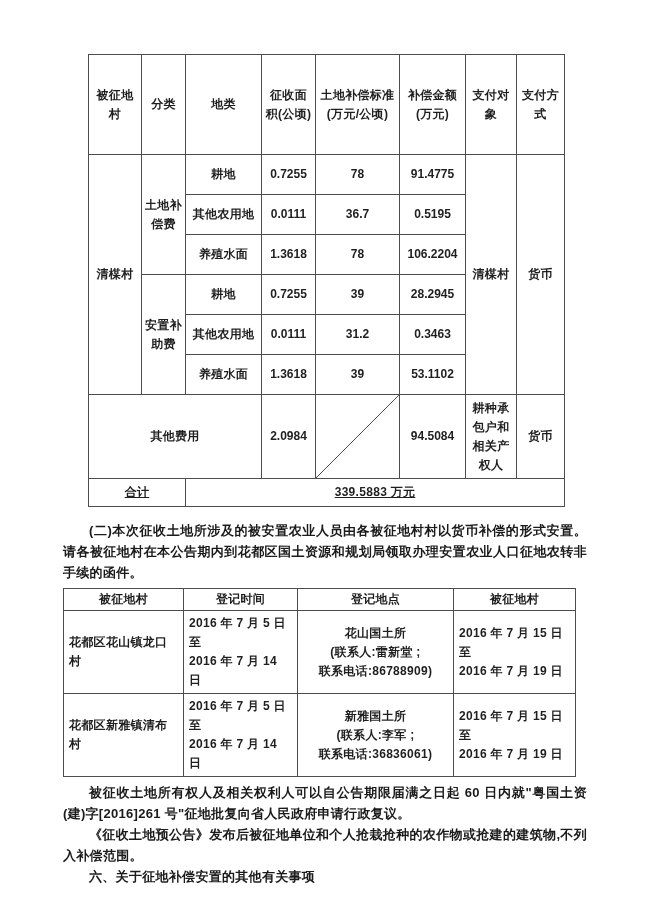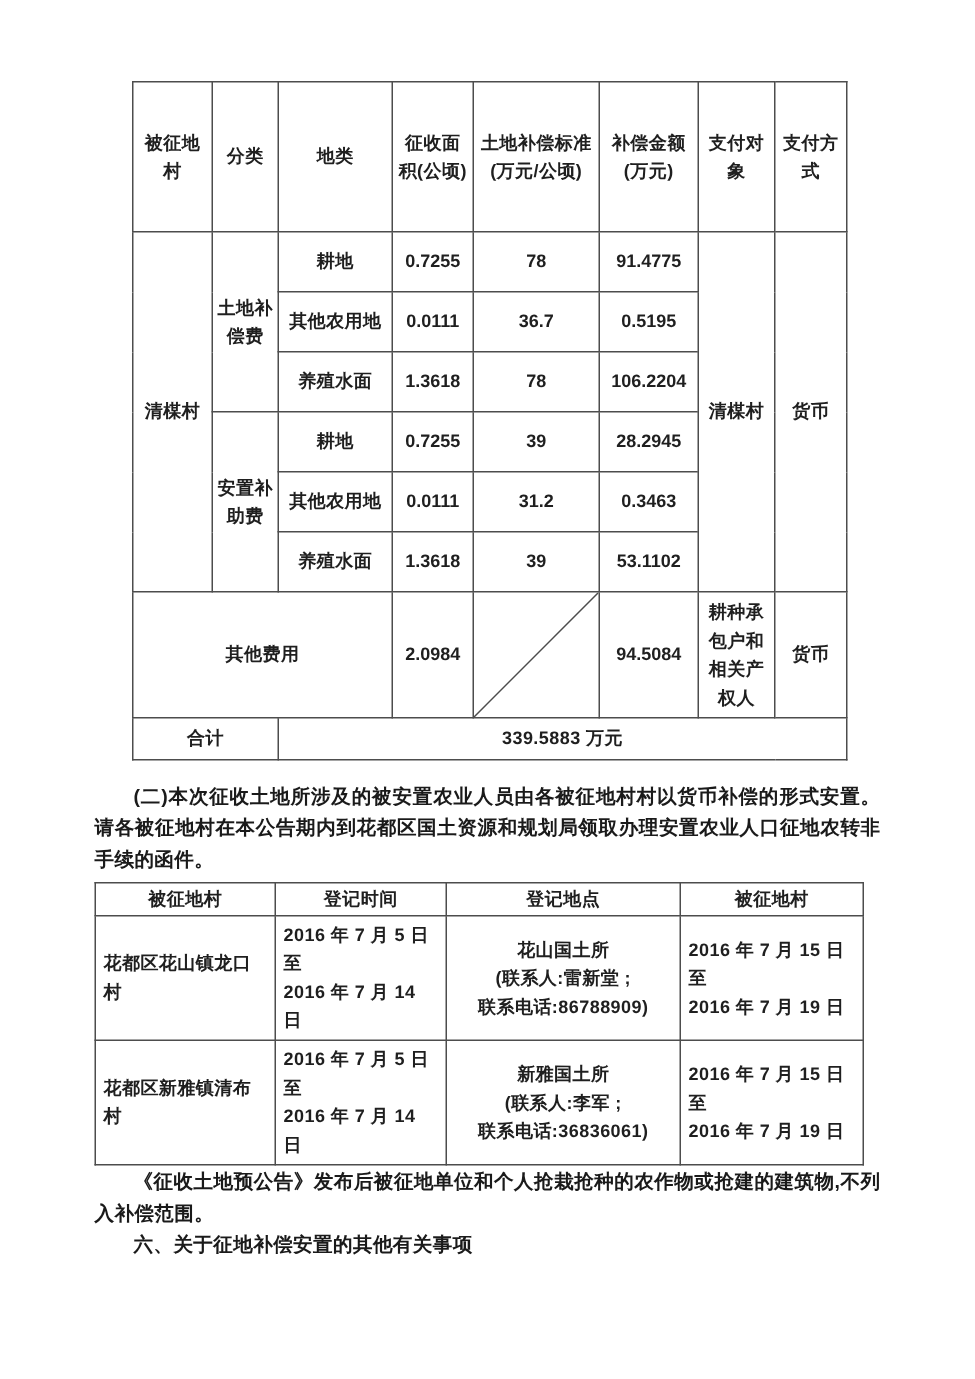--- a/index.html
+++ b/index.html
@@ -13,21 +13,21 @@
   .page { position:relative; width:650px; height:887px; padding:54px 63px 0 63px; }
 
   
   table { border-collapse:collapse; table-layout:fixed; }
   td, th { border:1px solid #4d4d4d; text-align:center; vertical-align:middle;
            font-size:12px; font-weight:600; line-height:19px; padding:1px 2px; }
   .comp-table { width:476px; margin-left:25px; }
   .comp-table thead tr { height:100px; }
   .comp-table .r40 { height:40px; }
   .comp-table .r72 { height:72px; }
-  .comp-table .r28 { height:28px; }
+  .comp-table .r28 { height:28px;text-decoration:underline; }
   .num { font-weight:700; letter-spacing:0; }
   .diag-cell { padding:0; }
   .diag-cell svg { display:block; width:100%; height:100%; }
 
   
   .para {
     width:524px; font-size:13px; line-height:21px; text-align:justify;
     text-indent:2em; color:#1a1a1a;
   }
   .p1 { margin-top:13px; }
@@ -175,16 +175,17 @@
           <span>联系电话:36836061)</span>
         </td>
         <td class="cell-left cell-lines">
           <span>2016 年 7 月 15 日至</span>
           <span>2016 年 7 月 19 日</span>
         </td>
       </tr>
     </tbody>
   </table>
 
+  <p class="para p3">被征收土地所有权人及相关权利人可以自公告期限届满之日起 60 日内就"粤国土资(建)字[2016]261 号"征地批复向省人民政府申请行政复议。</p>
   <p class="para">《征收土地预公告》发布后被征地单位和个人抢栽抢种的农作物或抢建的建筑物,不列入补偿范围。</p>
   <p class="para">六、关于征地补偿安置的其他有关事项</p>
 
 </div>
 
 </body></html>

